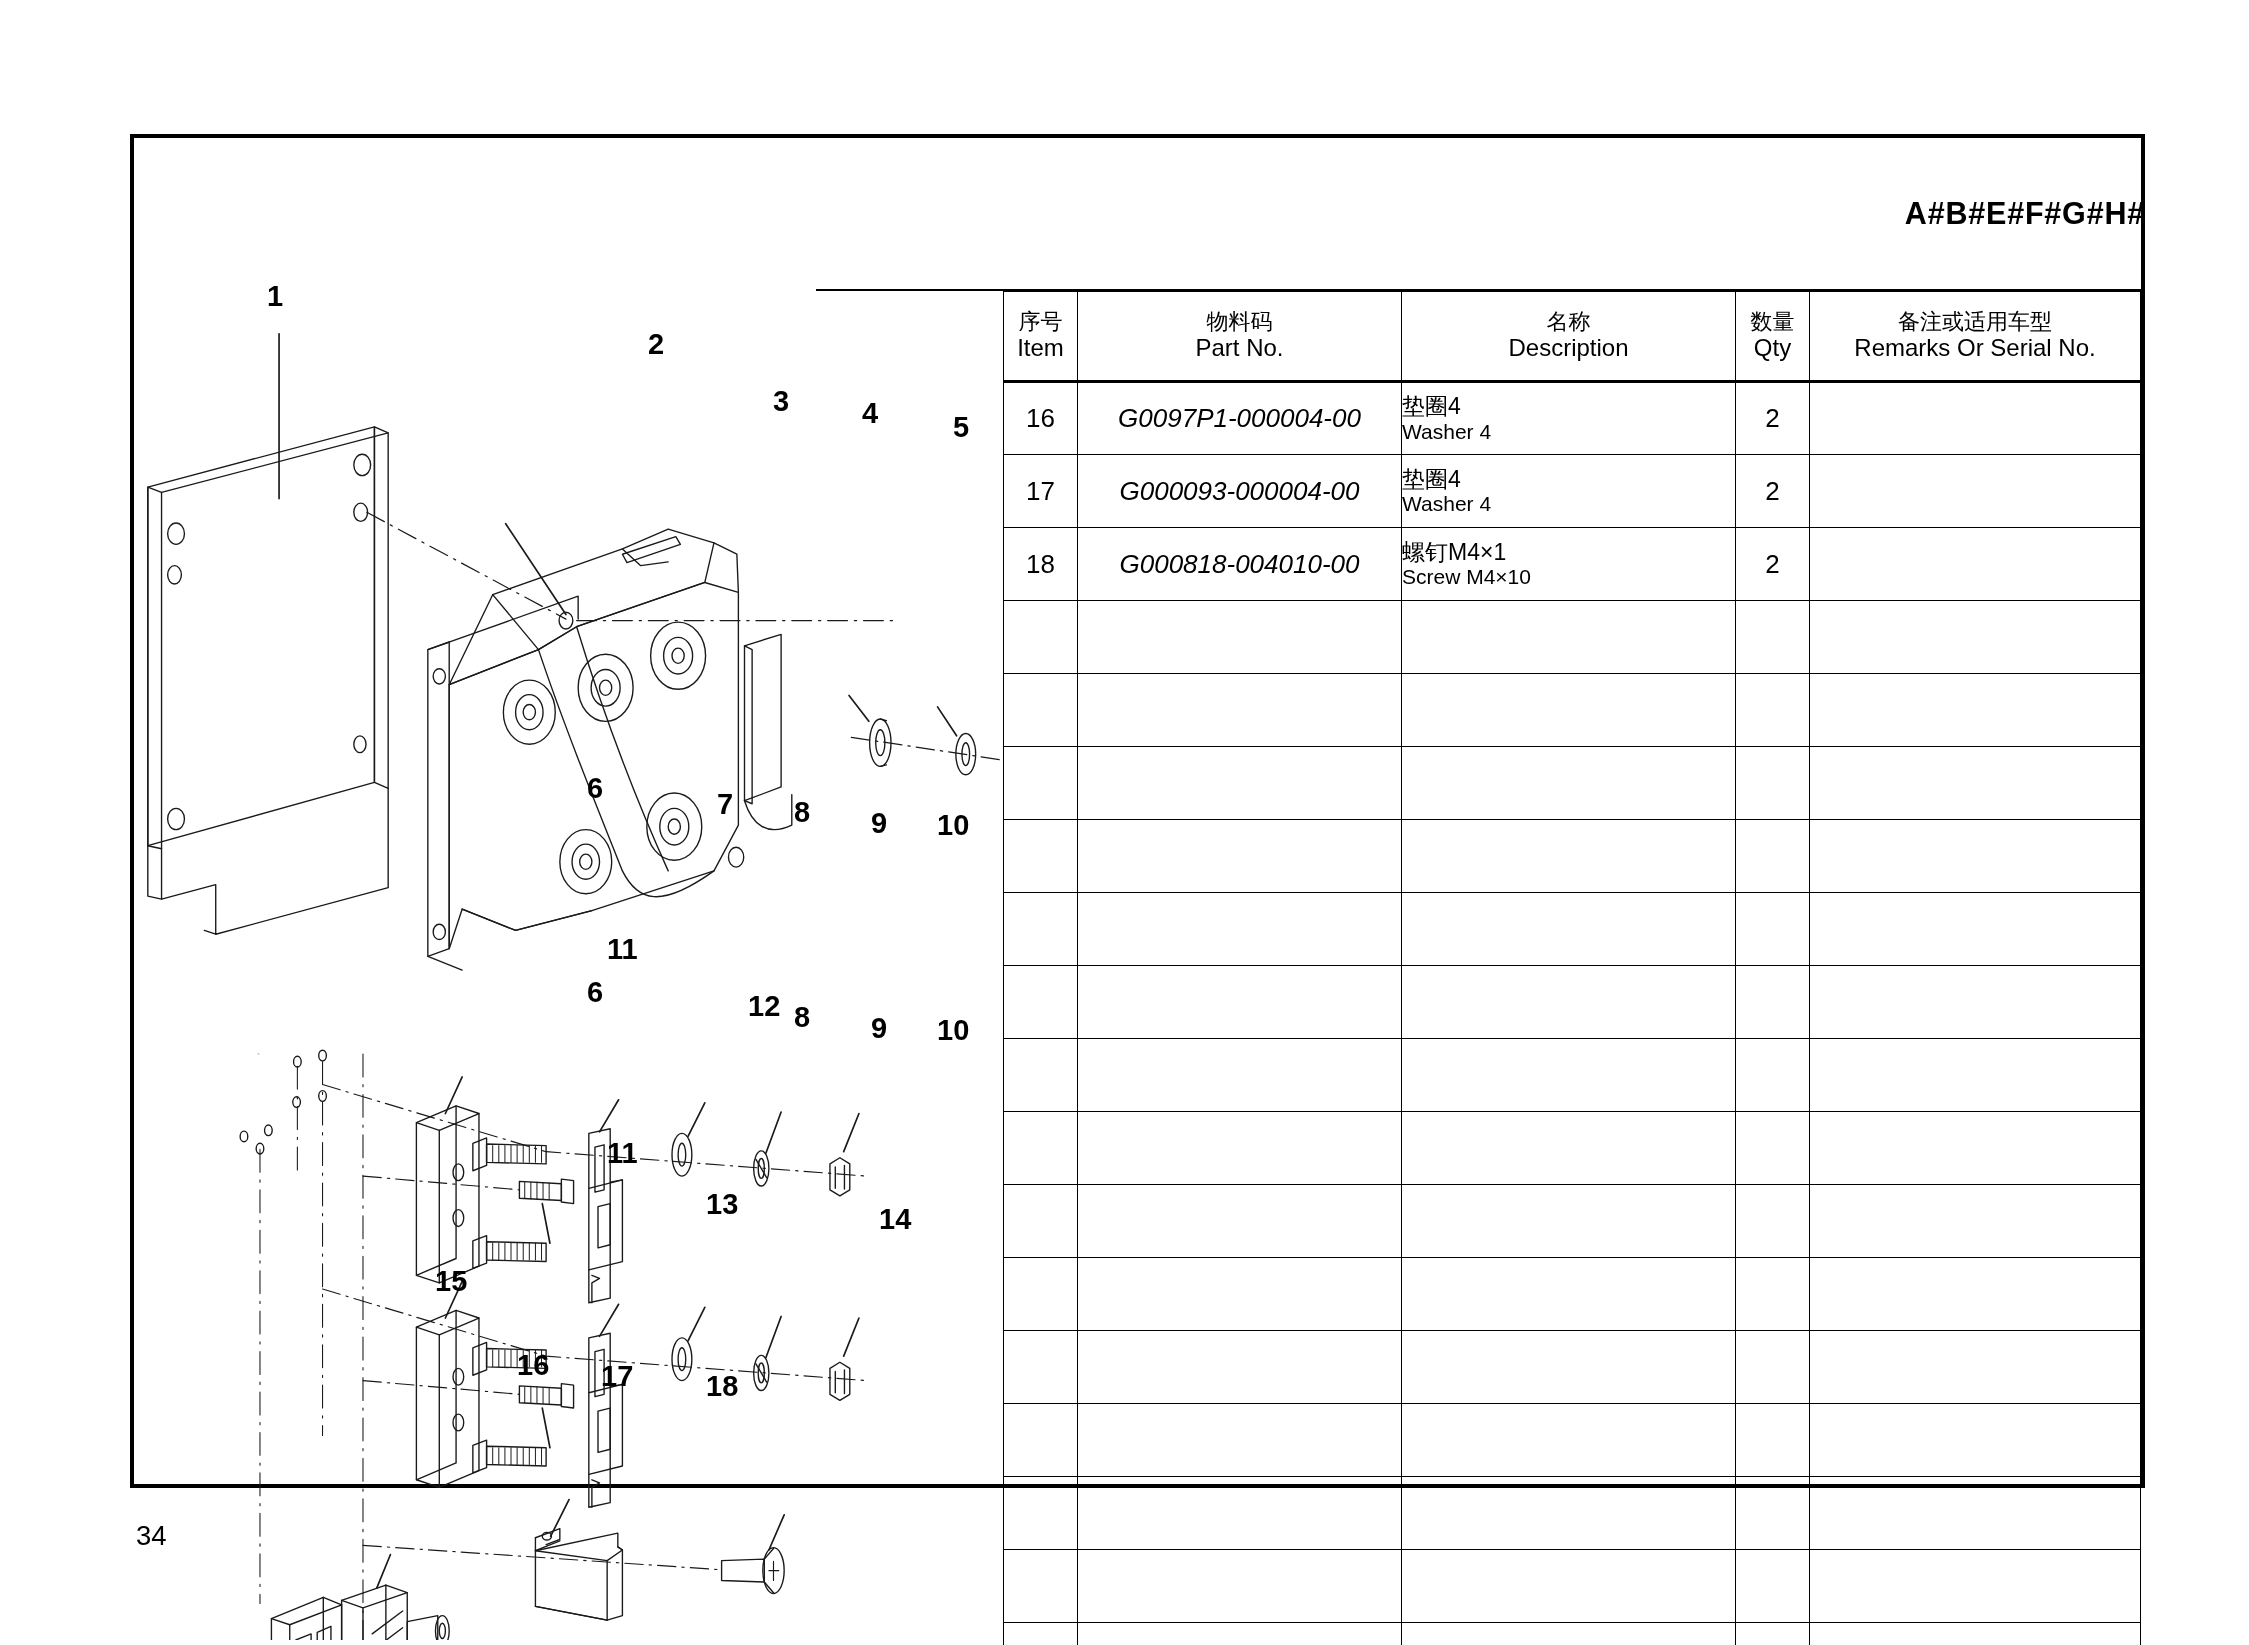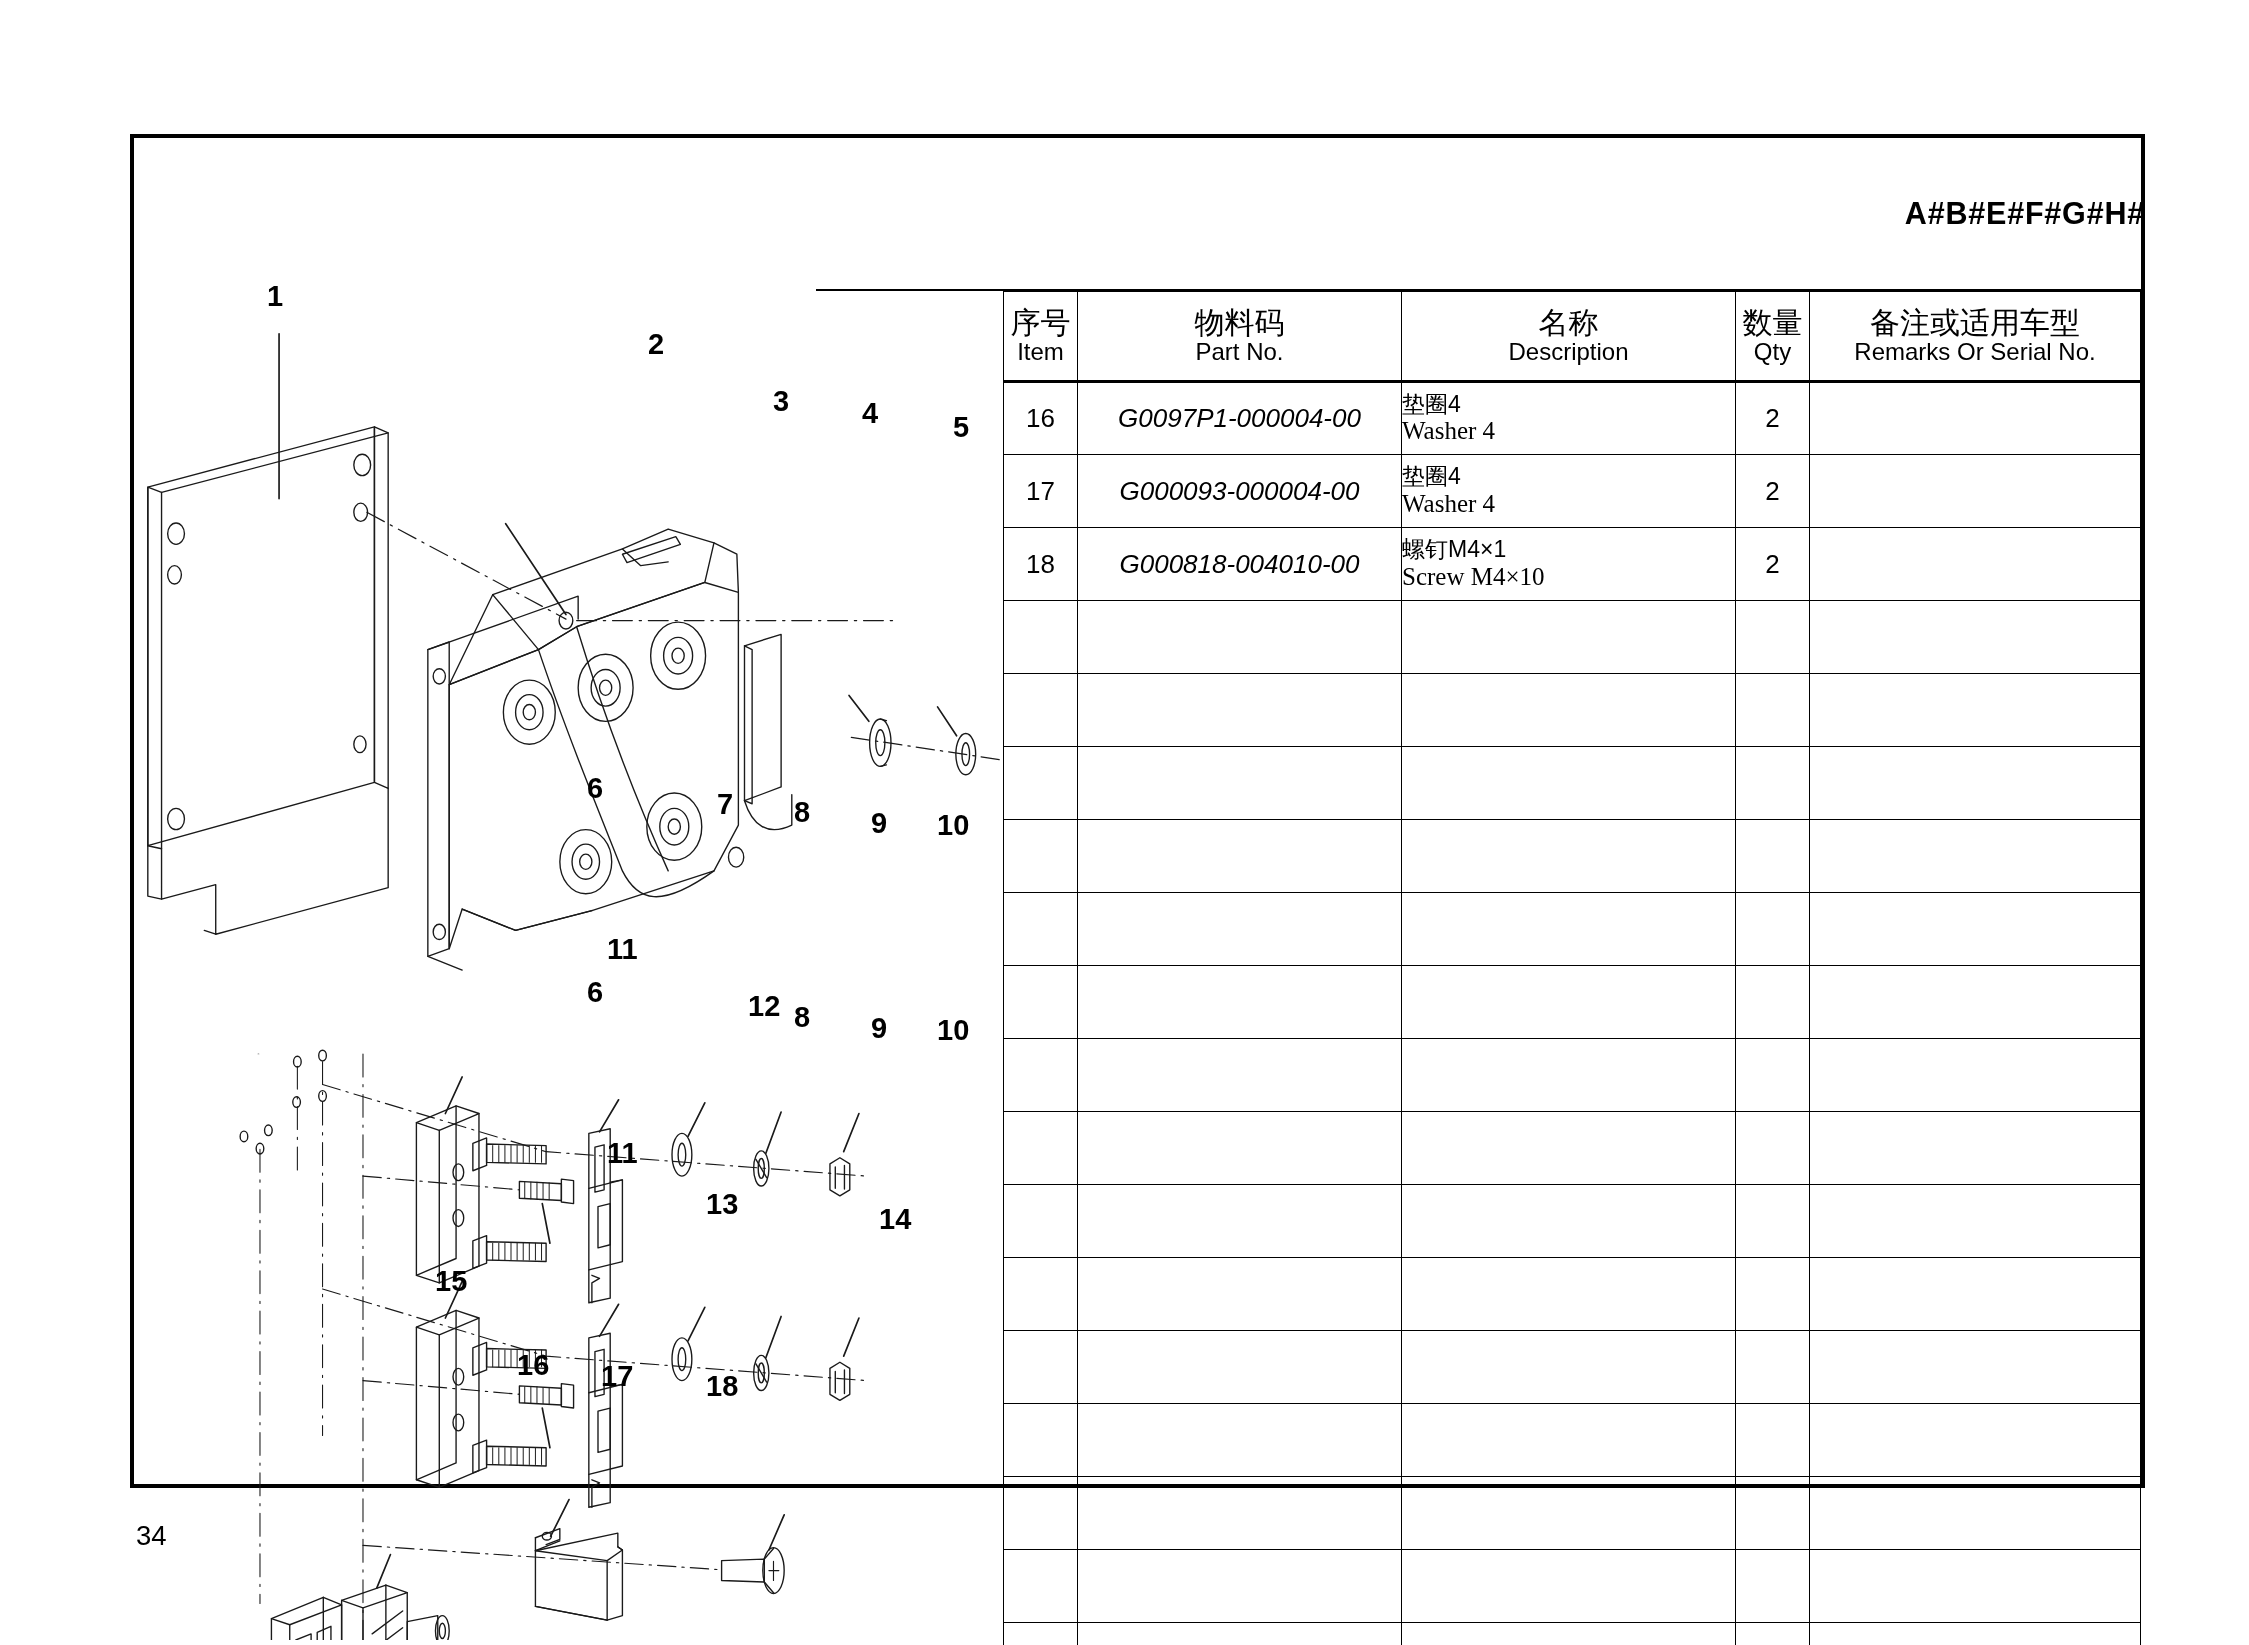--- a/index.html
+++ b/index.html
@@ -28,30 +28,30 @@
 
   
   #ptable{position:absolute;left:869px;top:153px;border-collapse:collapse;table-layout:fixed;}
   #ptable td,#ptable th{border:1.5px solid #000;padding:0;margin:0;vertical-align:middle;box-sizing:border-box;}
   #ptable thead th{border-bottom:3.1px solid #000;height:90px;}
   .c-item{width:74px;}
   .c-part{width:324px;}
   .c-desc{width:334px;}
   .c-qty{width:74px;}
   .c-rem{width:331px;}
-  .hdr-cn{display:block;font-size:30px;line-height:1.12;font-weight:normal;}
+  .hdr-cn{display:block;font-size:22px;line-height:1.12;font-weight:normal;}
   .hdr-en{display:block;font-size:24px;line-height:1.12;font-weight:normal;}
   th{text-align:center;font-weight:normal;}
   tbody tr{height:73px;}
   td.item-cell{text-align:center;font-size:26px;}
   td.part-cell{text-align:center;padding-left:10.7px;font-size:26px;white-space:nowrap;font-style:italic;}
   td.qty-cell{text-align:center;font-size:26px;}
   td.desc-cell{text-align:left;padding-left:10.7px;}
   .d-cn{display:block;font-size:23px;line-height:1.15;}
-  .d-en{display:block;font-size:25px;line-height:1.15;font-family:Liberation Serif, serif;}
+  .d-en{display:block;font-size:21px;line-height:1.15;}
   td.rem-cell{}
 
   
   #pageno{position:absolute;left:136px;top:1520px;font-size:27.5px;}
 
   .lbl{font-family:"Liberation Sans",sans-serif;font-size:29px;font-weight:bold;}
 </style>
 </head>
 <body>
 

